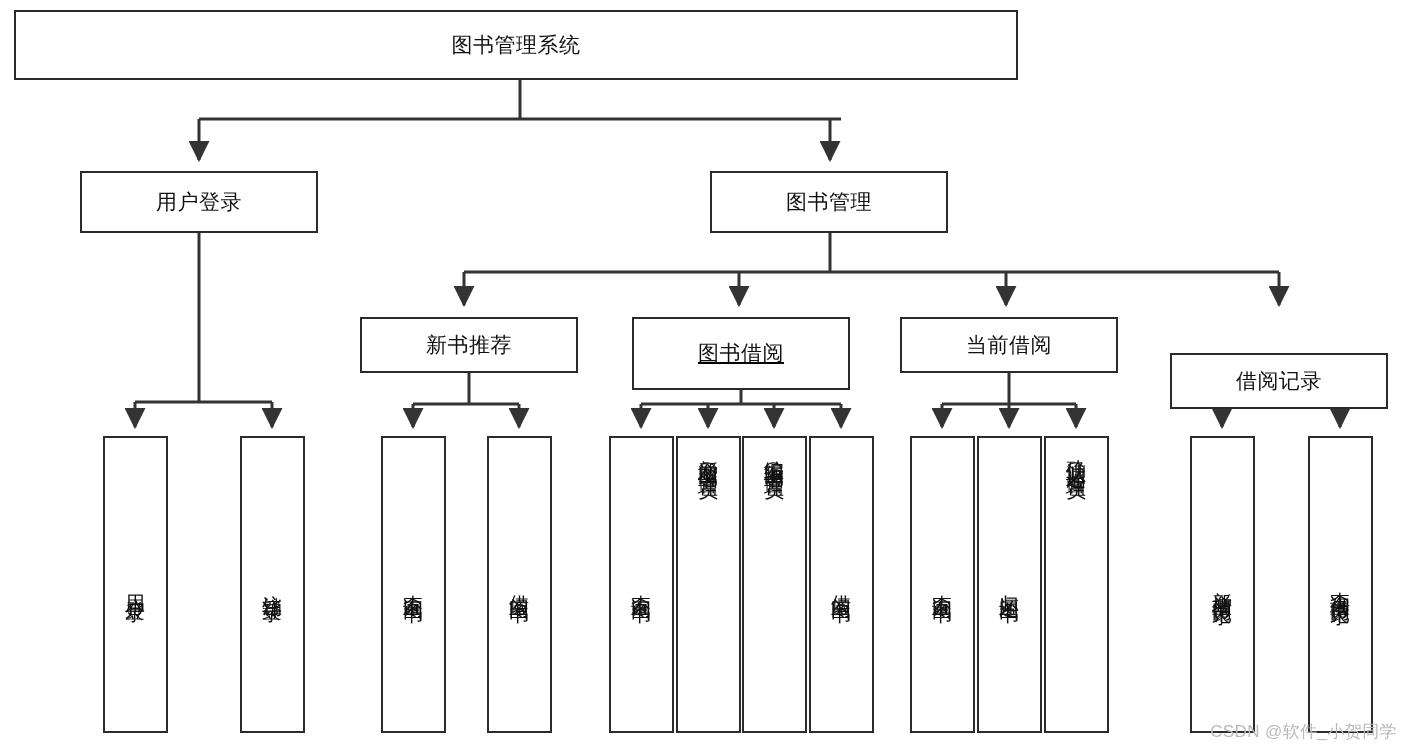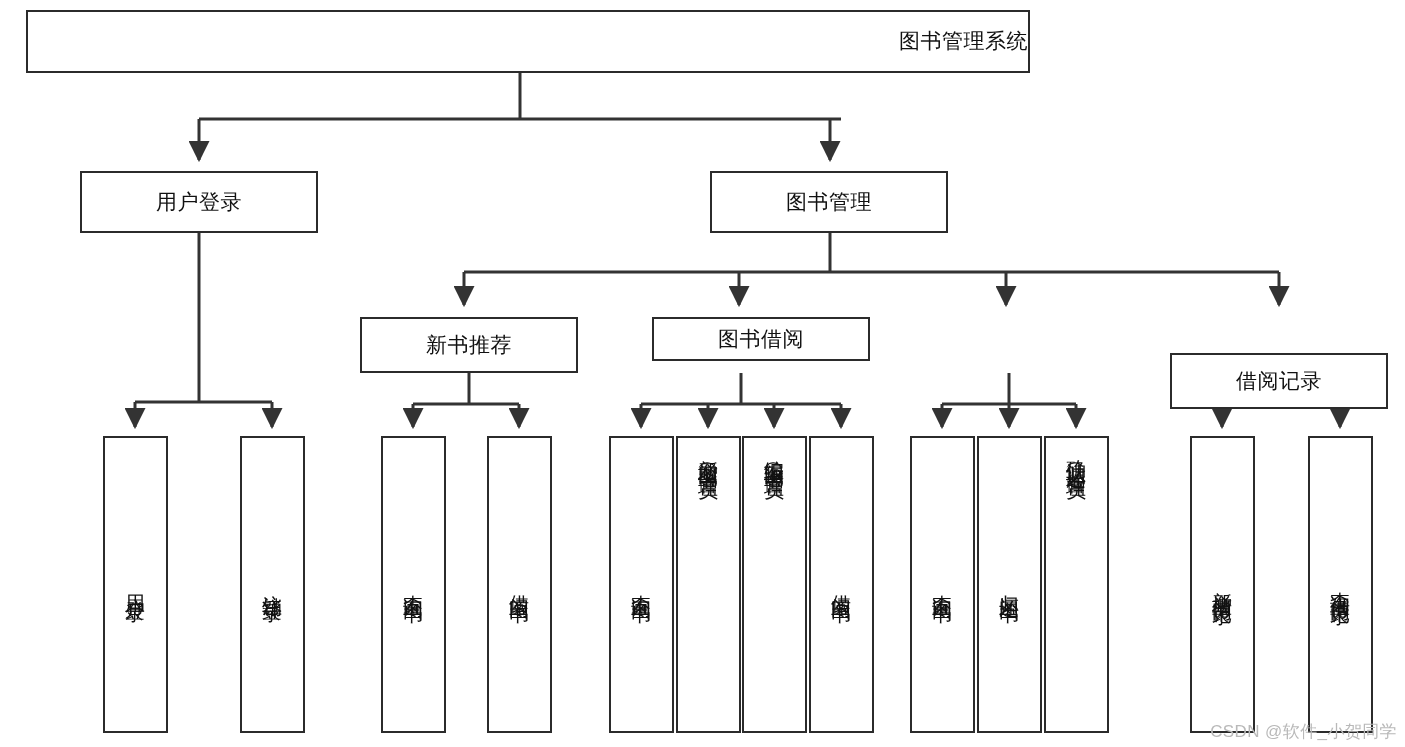--- a/index.html
+++ b/index.html
@@ -123,36 +123,39 @@
       <path d="M 1009 404 L 1009 427" marker-end="url(#arrow)"></path>
       <path d="M 1076 404 L 1076 427" marker-end="url(#arrow)"></path>
 
       <path d="M 1279 373 L 1279 404"></path>
       <path d="M 1222 404 L 1340 404"></path>
       <path d="M 1222 404 L 1222 427" marker-end="url(#arrow)"></path>
       <path d="M 1340 404 L 1340 427" marker-end="url(#arrow)"></path>
     </g>
   </svg>
 
-  <div class="node" style="left:26px; top:10px; width:1004px; height:63px;justify-content:flex-end;">
+  <div class="node" style="left:14px; top:10px; width:1004px; height:70px;">
     <span class="label">图书管理系统</span>
   </div>
 
   <div class="node" style="left:80px; top:171px; width:238px; height:62px;">
     <span class="label">用户登录</span>
   </div>
   <div class="node" style="left:360px; top:317px; width:218px; height:56px;">
     <span class="label">新书推荐</span>
   </div>
 
   <div class="node" style="left:710px; top:171px; width:238px; height:62px;">
     <span class="label">图书管理</span>
   </div>
-  <div class="node" style="left:652px; top:317px; width:218px; height:44px;">
+  <div class="node" style="left:632px; top:317px; width:218px; height:73px;text-decoration:underline;">
     <span class="label">图书借阅</span>
+  </div>
+  <div class="node" style="left:900px; top:317px; width:218px; height:56px;">
+    <span class="label">当前借阅</span>
   </div>
   <div class="node" style="left:1170px; top:317px; width:218px; height:56px;margin-top:36px;">
     <span class="label">借阅记录</span>
   </div>
 
   <div class="node leaf centered" style="left:103px; top:436px; width:65px; height:297px;">
     <span class="label">用户登录</span>
   </div>
   <div class="node leaf centered" style="left:240px; top:436px; width:65px; height:297px;">
     <span class="label">注销登录</span>

